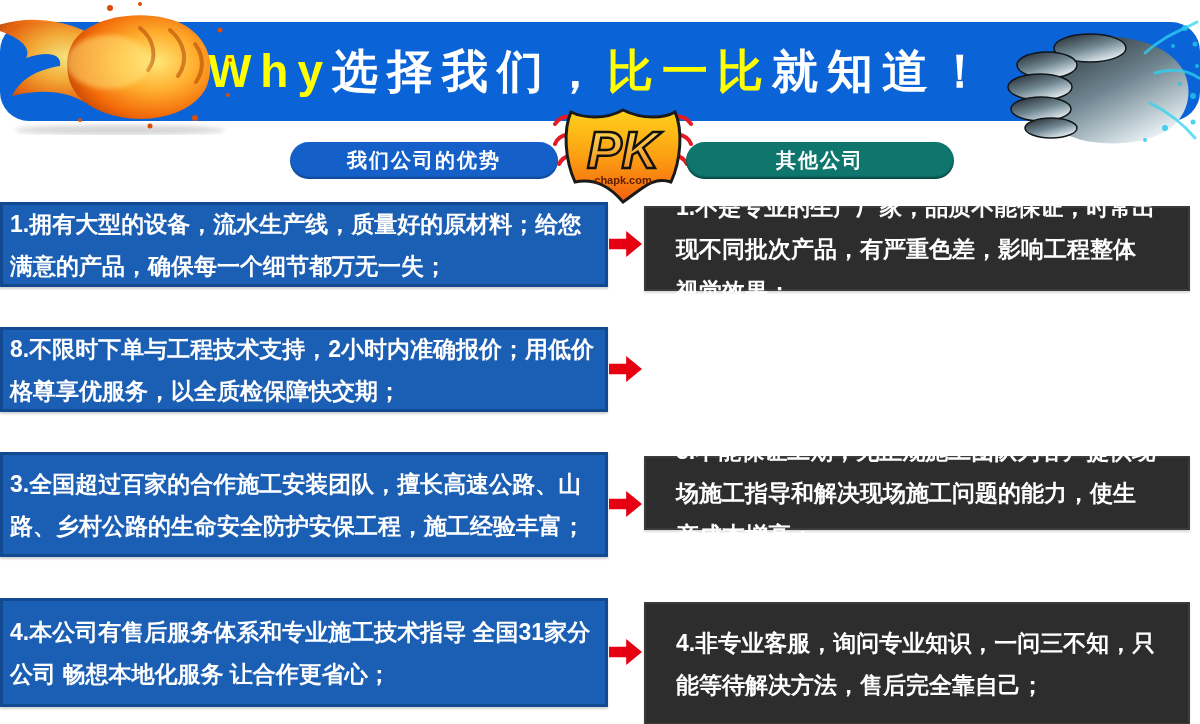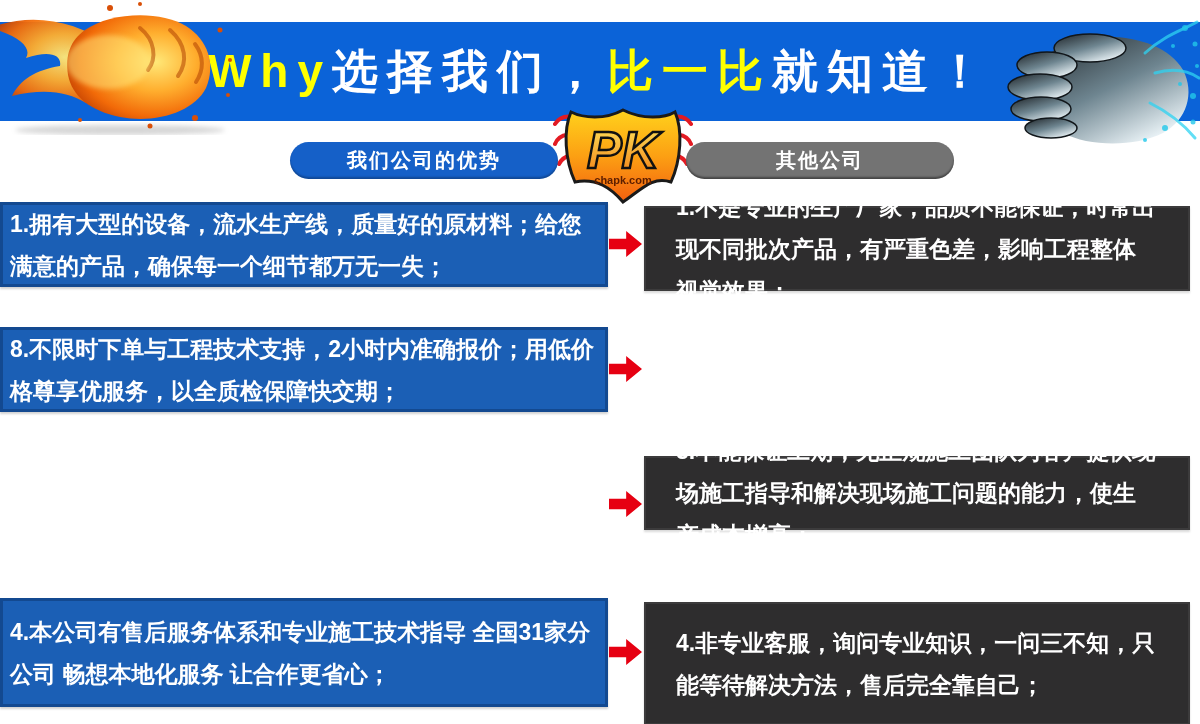--- a/index.html
+++ b/index.html
@@ -2,38 +2,38 @@
 <html><head>
 <meta charset="utf-8">
 <style>
   * { margin:0; padding:0; box-sizing:border-box; }
   html,body { background:#ffffff; }
   body { font-family:"Liberation Sans","DejaVu Sans",sans-serif; }
   .stage { position:relative; width:1200px; height:724px; background:#ffffff; overflow:hidden; }
 
   
   .banner { position:absolute; left:0; top:22px; width:1200px; height:99px; background:#0b63d8;
-            display:flex; align-items:center; justify-content:center; }
+            display:flex; align-items:center; justify-content:center;border-radius:29px; }
   .banner-title { font-size:46px; font-weight:bold; letter-spacing:9px; white-space:nowrap; }
   .seg-yellow { color:#ffff00; }
   .seg-white  { color:#ffffff; }
 
   
   .fire-fist  { position:absolute; left:-10px; top:0; width:255px; height:135px; }
   .water-fist { position:absolute; left:995px; top:18px; width:205px; height:132px; }
 
   
   .pk-logo { position:absolute; left:553px; top:104px; width:140px; height:102px; }
 
   
   .pill { position:absolute; top:142px; height:37px; border-radius:19px; display:flex;
           align-items:center; justify-content:center; color:#fff; font-size:20px; font-weight:bold;
           letter-spacing:2px; }
   .pill-left  { left:290px; width:268px; background:#1560c8; box-shadow:inset 0 -2px 2px rgba(0,0,0,.25); }
-  .pill-right { left:686px; width:268px; background:#737373; box-shadow:inset 0 -2px 2px rgba(0,0,0,.4); }
+  .pill-right { left:686px; width:268px; background:#0f766e; box-shadow:inset 0 -2px 2px rgba(0,0,0,.4); }
 
   
   .box { position:absolute; display:flex; align-items:center; color:#ffffff; font-weight:bold;
          font-size:23px; line-height:42px; }
   .box-ours   { left:0; width:608px; background:#1b5fb5; padding:8px 10px;
                 box-shadow:inset 0 0 0 3px rgba(8,40,90,.40), 0 2px 2px rgba(0,0,0,.18); }
   .box-others { left:644px; width:546px; background:#2e2d2e; padding:0 32px;
                 box-shadow:inset 0 0 0 2px rgba(255,255,255,.07), 0 2px 2px rgba(0,0,0,.15);justify-content:flex-end; }
 
   .r1.box-ours{top:202px;height:85px}  .r1.box-others{top:206px;height:85px}
@@ -162,20 +162,23 @@
   <div class="arrow a1"></div>
   <div class="box box-others r1">
     <span>1.不是专业的生产厂家，品质不能保证，时常出现不同批次产品，有严重色差，影响工程整体视觉效果；</span>
   </div>
 
   <div class="box box-ours r2">
     <span>8.不限时下单与工程技术支持，2小时内准确报价；用低价格尊享优服务，以全质检保障快交期；</span>
   </div>
   <div class="arrow a2"></div>
 
+  <div class="box box-ours r3">
+    <span>3.全国超过百家的合作施工安装团队，擅长高速公路、山路、乡村公路的生命安全防护安保工程，施工经验丰富；</span>
+  </div>
   <div class="arrow a3"></div>
   <div class="box box-others r3">
     <span>3.不能保证工期，无正规施工团队为客户提供现场施工指导和解决现场施工问题的能力，使生产成本增高；</span>
   </div>
 
   <div class="box box-ours r4">
     <span>4.本公司有售后服务体系和专业施工技术指导 全国31家分公司 畅想本地化服务 让合作更省心；</span>
   </div>
   <div class="arrow a4"></div>
   <div class="box box-others r4">

